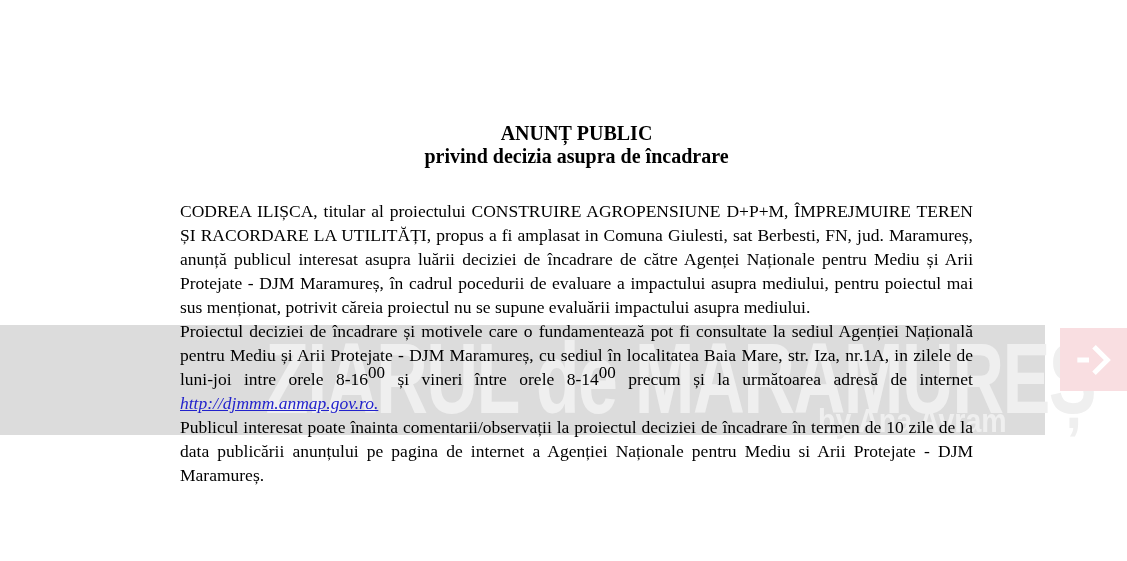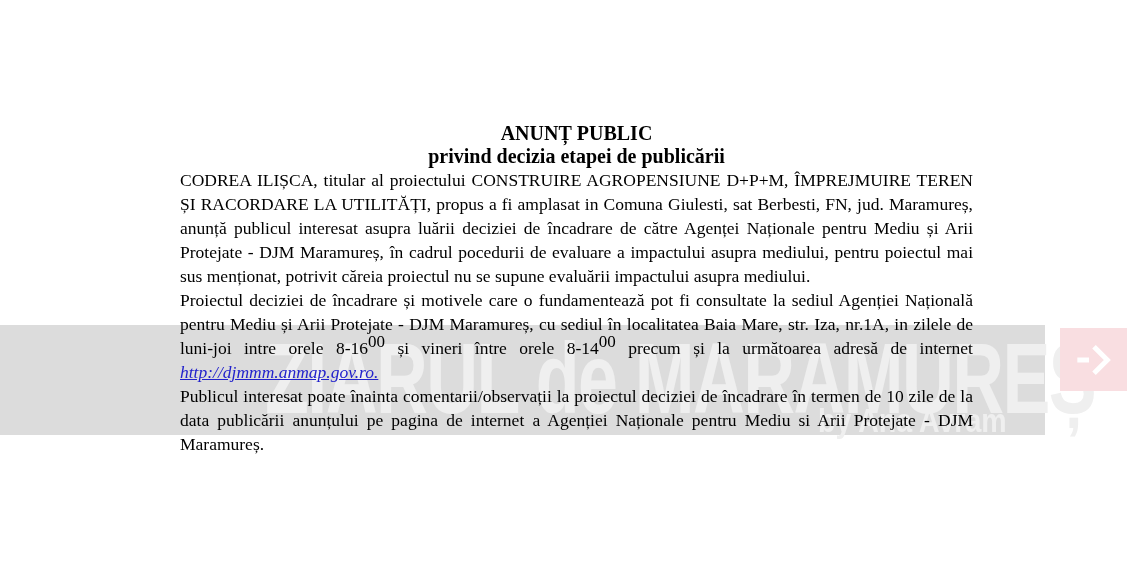--- a/index.html
+++ b/index.html
@@ -55,20 +55,21 @@
     width:793px;
     color:#000000;
     z-index:2;
   }
   .doc-title{
     text-align:center;
     font-weight:bold;
     font-size:20px;line-height:23px;
   }
   .doc-body{
+    margin-top:31px;
     font-size:17.5px;
     line-height:24px;
     text-align:justify;
   }
   .doc-body p{margin:0;}
   .doc-body a{color:var(--link-color,#2222cc);text-decoration:underline;font-style:italic;}
   .doc-body sup{font-size:17px;line-height:0;vertical-align:super;}
 </style>
 </head>
 <body>
@@ -82,21 +83,21 @@
 
   <button class="next-btn" type="button">
     <svg width="40" height="40" viewBox="0 0 24 24" fill="none" stroke="#ffffff" stroke-width="3">
       <line x1="2" y1="12" x2="9" y2="12"></line>
       <polyline points="12,4 20,12 12,20" fill="none"></polyline>
     </svg>
   </button>
 
   <div class="doc">
     <div class="doc-title">ANUNȚ PUBLIC</div>
-    <div class="doc-title">privind decizia etapei de publicării</div>
+    <div class="doc-title">privind decizia asupra de încadrare</div>
     <div class="doc-body" id="paragraphs">
         <p><span>CODREA ILIȘCA, titular al proiectului CONSTRUIRE AGROPENSIUNE D+P+M, ÎMPREJMUIRE TEREN ȘI RACORDARE LA UTILITĂȚI, propus a fi amplasat in Comuna Giulesti, sat Berbesti, FN, jud. Maramureș, anunță publicul interesat asupra luării deciziei de încadrare de către Agenței Naționale pentru Mediu și Arii Protejate - DJM Maramureș, în cadrul pocedurii de evaluare a impactului asupra mediului, pentru poiectul mai sus menționat, potrivit căreia proiectul nu se supune evaluării impactului asupra mediului.</span></p>
         <p><span>Proiectul deciziei de încadrare și motivele care o fundamentează pot fi consultate la sediul Agenției Națională pentru Mediu și Arii Protejate - DJM Maramureș, cu sediul în localitatea Baia Mare, str. Iza, nr.1A, in zilele de luni-joi intre orele 8-16</span><sup>00</sup><span> și vineri între orele 8-14</span><sup>00</sup><span> precum și la următoarea adresă de internet </span><a href="#">http://djmmm.anmap.gov.ro.</a></p>
         <p><span>Publicul interesat poate înainta comentarii/observații la proiectul deciziei de încadrare în termen de 10 zile de la data publicării anunțului pe pagina de internet a Agenției Naționale pentru Mediu si Arii Protejate - DJM Maramureș.</span></p>
       </div>
   </div>
 
 </div>
 
 </body></html>

